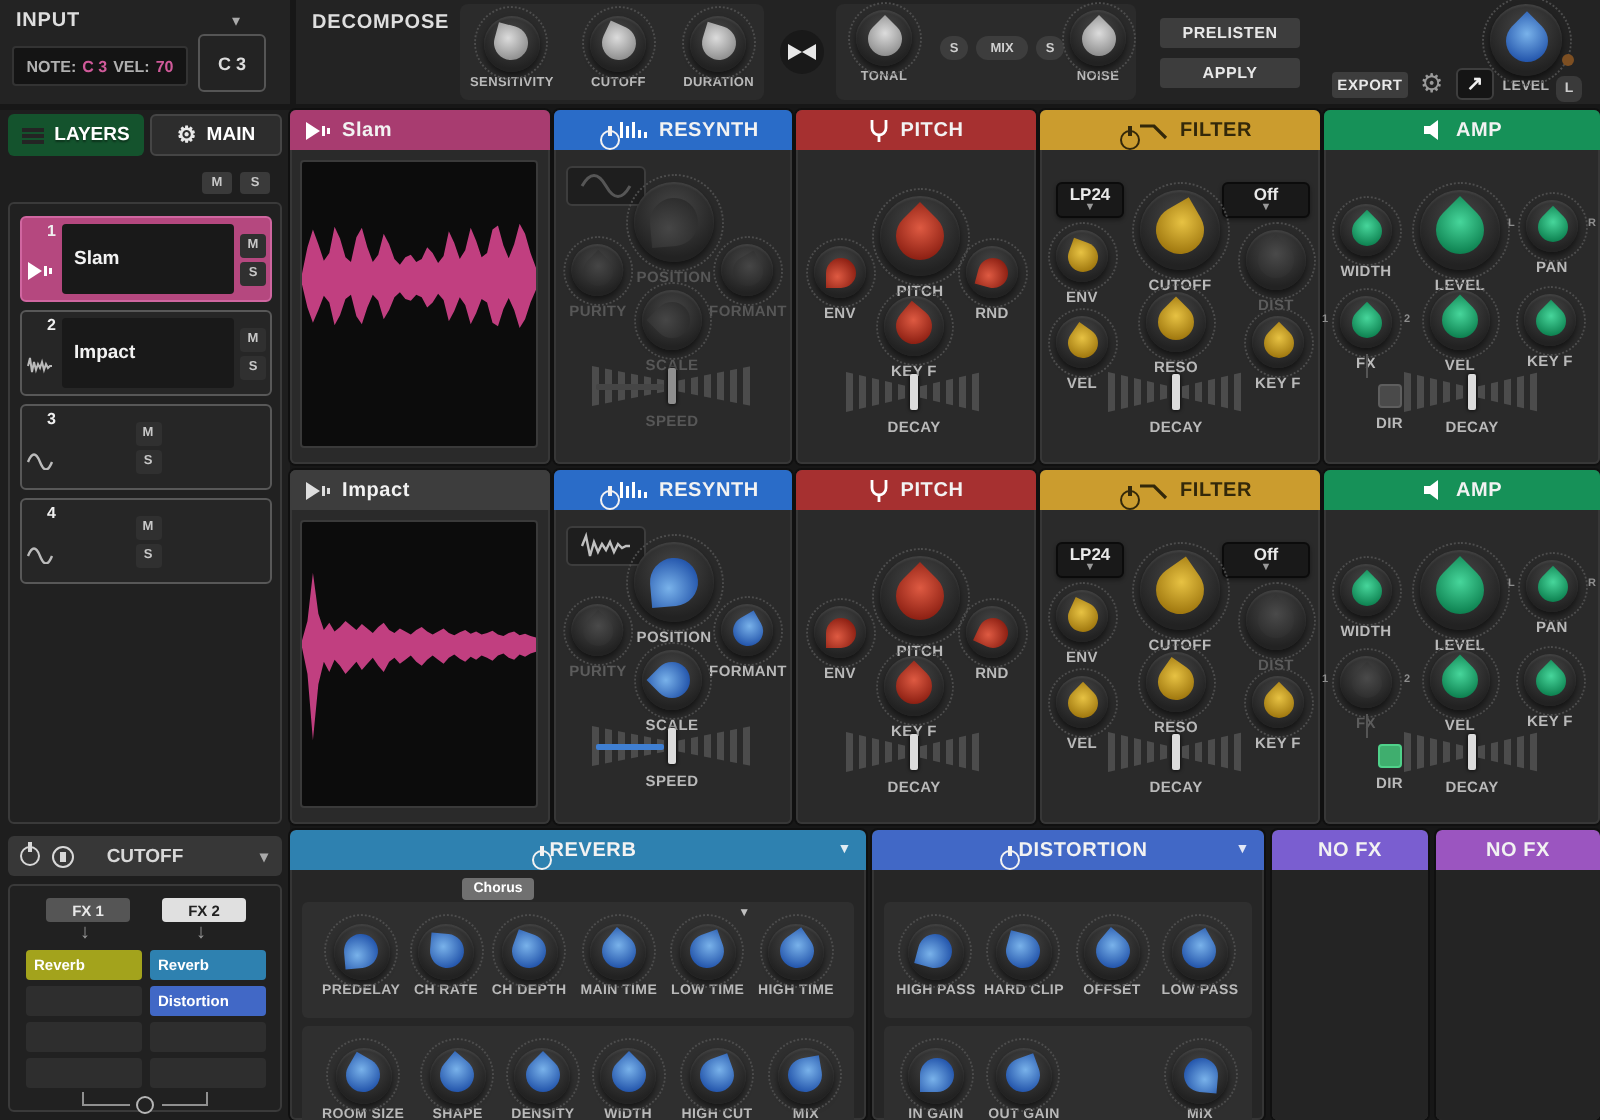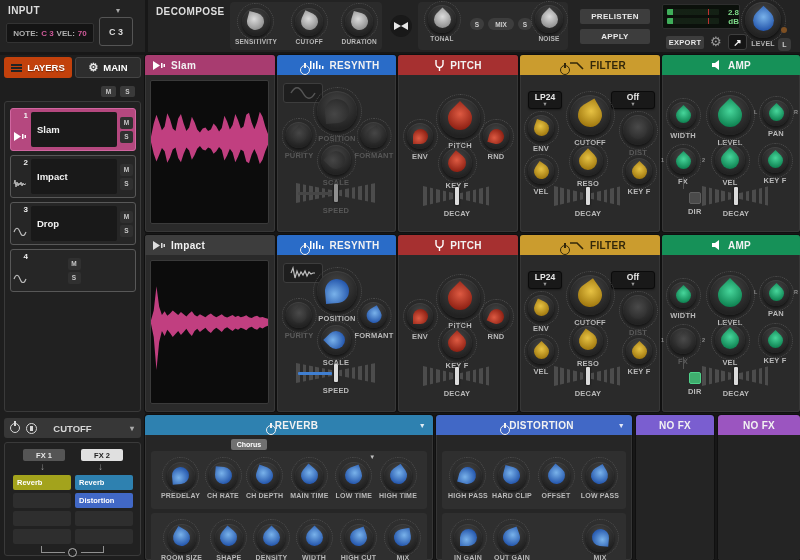--- a/index.html
+++ b/index.html
@@ -92,21 +92,21 @@
   .meter{position:absolute;background:#0b100b;border:1px solid #2e2e2e;border-radius:2px;display:flex;align-items:center}
   .mbars{display:flex;flex-direction:column;gap:3px;margin-left:4px}
   .mbar{width:52px;height:6px;position:relative;border-radius:1px;
     background:linear-gradient(90deg,#3fae5a 0 11%,#15241687 11%);background-color:#131d13}
   .mbar::after{content:'';position:absolute;left:78%;top:0;width:1.5px;height:100%;background:#bb3030}
   .mtxt{margin-left:5px;font-size:8px;font-weight:700;color:#7fdc8a;line-height:9px;text-align:right;width:16px}
 
   
   .tab{position:absolute;height:21px;border-radius:3px;display:flex;align-items:center;justify-content:center;
     gap:5px;font-size:9.5px;font-weight:700;color:#fff}
-  .tab.active{background:#c2410c;color:#fff;text-shadow:0 1px 1px rgba(0,0,0,.4)}
+  .tab.active{background:#14532d;color:#fff;text-shadow:0 1px 1px rgba(0,0,0,.4)}
   .tab.idle{background:#2d2d2d;border:1px solid #454545}
   .hamb{width:11px;height:8px;border-top:2px solid #242424;border-bottom:2px solid #242424;position:relative}
   .hamb::after{content:'';position:absolute;left:0;top:1.5px;width:100%;height:2px;background:#242424}
   .msbtn{background:#3a3a3a;border-radius:2px;color:#c8c8c8;font-size:6.5px;font-weight:700;
     display:flex;align-items:center;justify-content:center}
   .listbox{position:absolute;background:#212121;border:1px solid #3a3a3a;border-radius:3px}
   .litem{position:absolute;left:5px;width:126px;height:43px;border-radius:3px;display:grid;
     grid-template-columns:19px 1fr 17px;background:#262626;border:1px solid #585858;overflow:hidden}
   .litem.sel{background:#b5487f;border:1.5px solid #d declaration}
   .litem.sel{background:#b5487f;border:1.5px solid #d066a0}
@@ -252,30 +252,20 @@
         <span class="knob k28 silver-k" style="--r:0deg">
             <i class="drop"></i>
           </span>
         <span class="klabel" style="font-size:6.5px">NOISE</span>
       </div>
     </div>
 
     <div class="tbtn" style="left:432px;top:9px;width:70px;height:15px">PRELISTEN</div>
     <div class="tbtn" style="left:432px;top:29px;width:70px;height:15px">APPLY</div>
 
-    <div class="meter" style="left:514px;top:4px;width:78px;height:25px">
-      <div class="mbars">
-        <div class="mbar"></div>
-        <div class="mbar"></div>
-      </div>
-      <div class="mtxt">
-        <div>2.8</div>
-        <div>dB</div>
-      </div>
-    </div>
     <div class="tbtn" style="left:518px;top:36px;width:38px;height:13px;font-size:7.5px">EXPORT</div>
     <div class="abs gear" style="left:562px;top:35px;font-size:13px">⚙</div>
     <div class="arrbtn" style="left:580px;top:34px">↗</div>
 
     <div style="position:absolute;left:615px;top:2px;display:flex;flex-direction:column;align-items:center;gap:2px;transform:translateX(-50%)">
       <span class="knob k36 blue-k" style="--r:0deg">
           <i class="drop"></i>
         </span>
       <span class="klabel" style="font-size:7px">LEVEL</span>
     </div>
@@ -334,21 +324,20 @@
 
       <div class="litem" style="top:100px">
         <div class="lstrip">
           <span class="lnum">3</span>
           <span class="licon">
             <svg width="14" height="11" viewBox="0 0 14 11">
                 <path d="M1,7 C3,2 5,2 7,7 C9,12 11,12 13,7" stroke="#bbb" stroke-width="1.2" fill="none"></path>
               </svg>
           </span>
         </div>
-        <div class="lname">Drop</div>
         <div class="lms">
           <span class="msbtn">M</span>
           <span class="msbtn">S</span>
         </div>
       </div>
 
       <div class="litem" style="top:147px">
         <div class="lstrip">
           <span class="lnum">4</span>
           <span class="licon">

